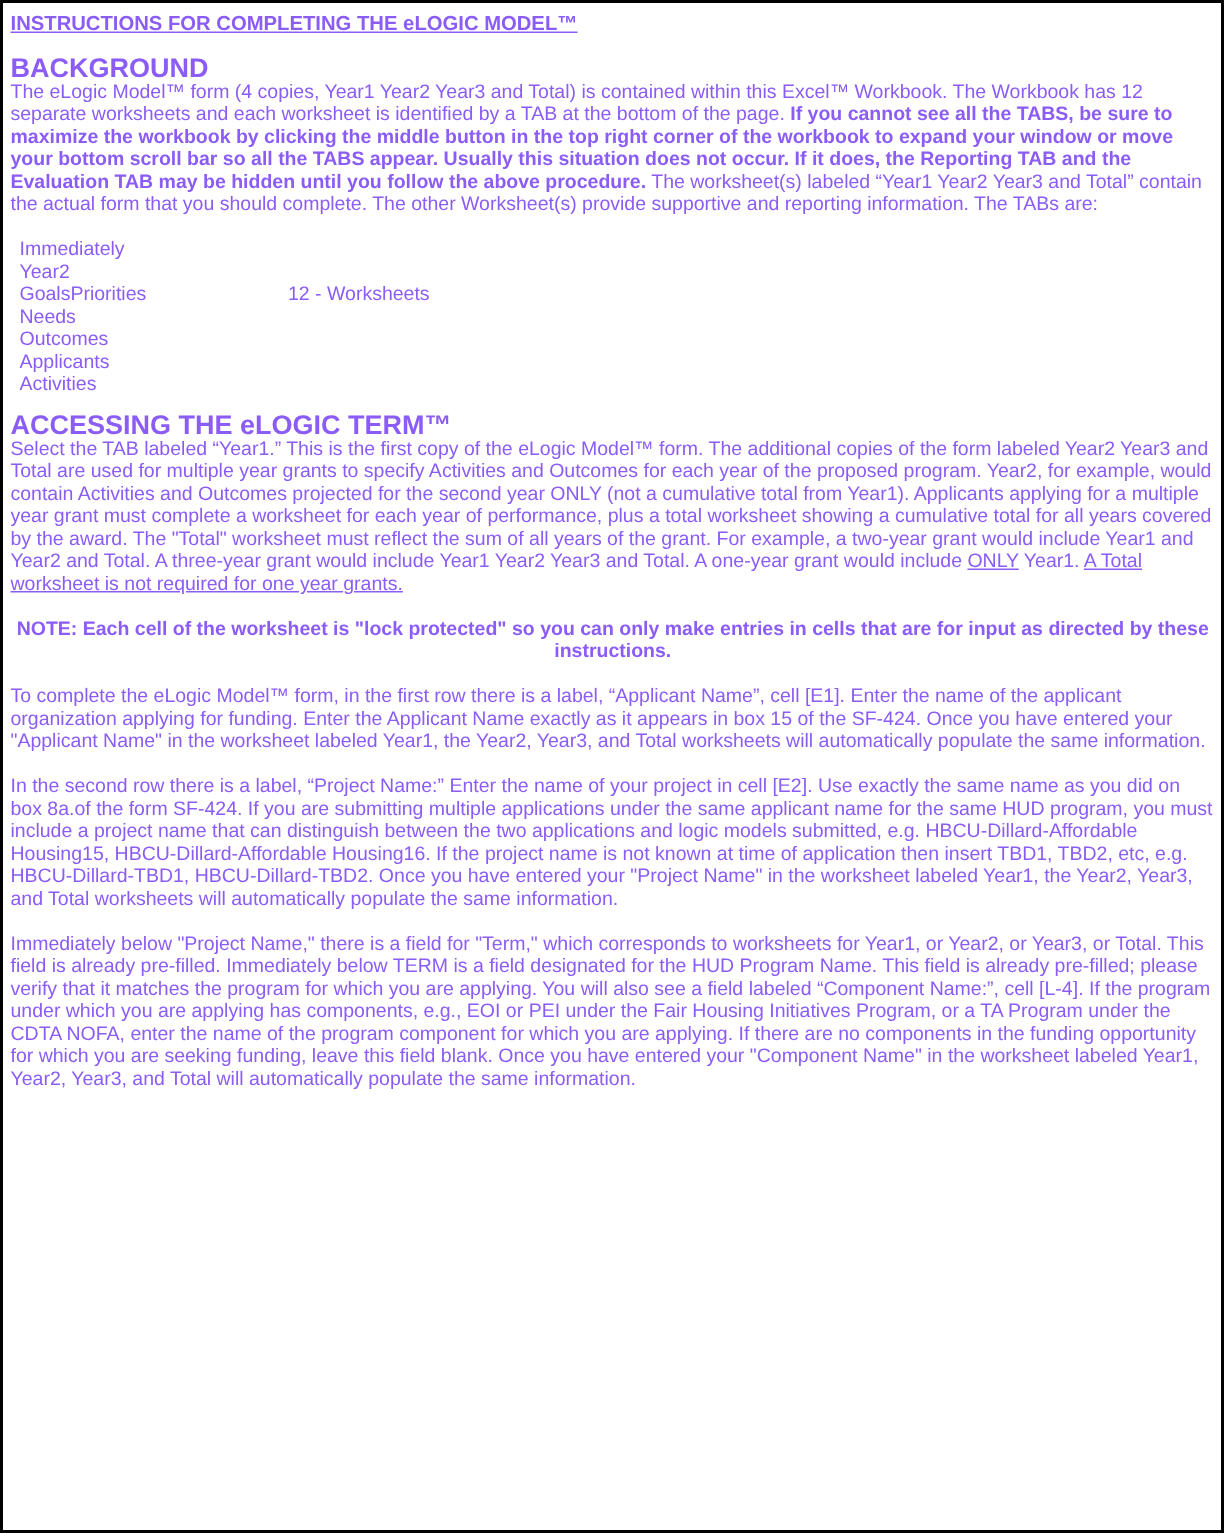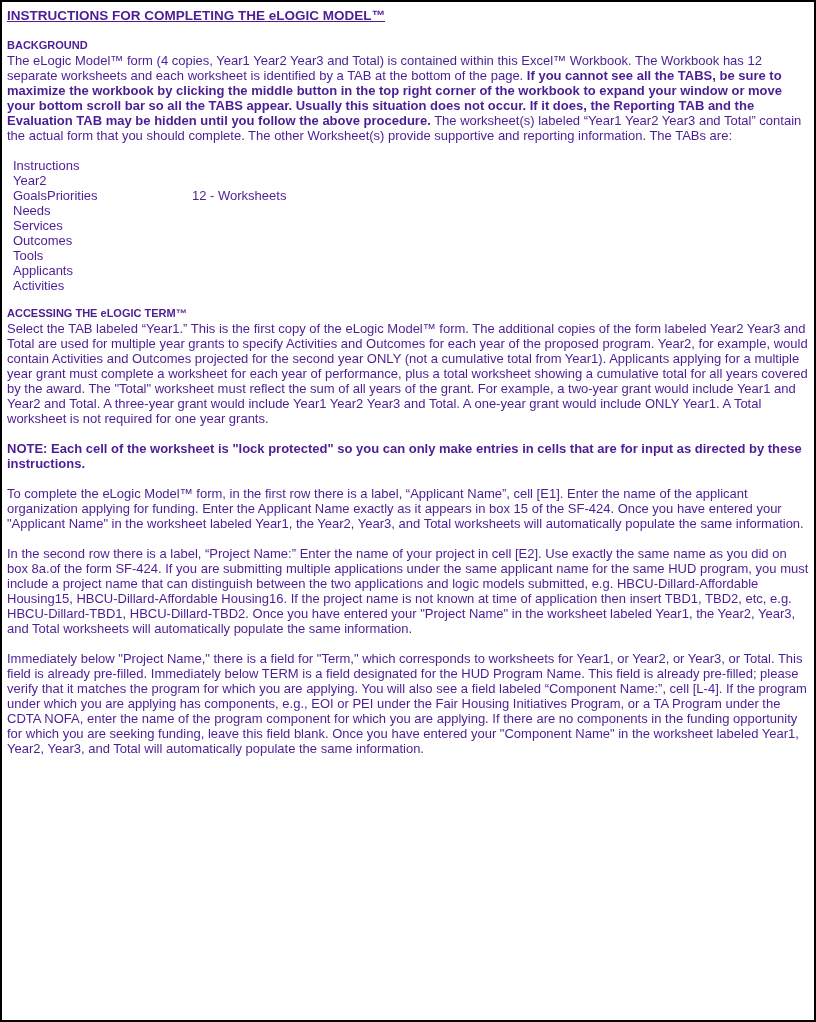--- a/index.html
+++ b/index.html
@@ -6,43 +6,43 @@
     margin: 0;
     padding: 0;
     background: #ffffff;
   }
   .page {
     width: 816px;
     height: 1022px;
     box-sizing: border-box;
     border: 2px solid #000000;
     background: #ffffff;
-    color: #4c1d95;
+    color: #8b5cf6;
     font-family: "Liberation Sans", sans-serif;
     font-size: 13px;
     line-height: 15px;
     padding: 6px 4px 0 5px;
     overflow: hidden;
   }
   .title {
     font-size: 13.5px;
     font-weight: bold;
     text-decoration: underline;
     margin: 0 0 15px 0;
   }
   .heading {
-    font-size: 11px;
+    font-size: 18px;
     font-weight: bold;
     margin: 0;
   }
   p {
     margin: 0 0 15px 0;
   }
-  .b { font-weight: bold; }
-  .u { }
+  .b { font-weight: bold; text-align: center; }
+  .u { text-decoration: underline; }
   .tabs {
     margin: 7px 0 13px 0;
   }
   .tab-row {
     padding-left: 6px;
     height: 15px;
   }
   .tab-label {
     display: inline-block;
     min-width: 179px;
@@ -52,27 +52,25 @@
 <body>
 
 <div class="page">
 
   <div class="title">INSTRUCTIONS FOR COMPLETING THE eLOGIC MODEL™</div>
 
   <div class="heading">BACKGROUND</div>
   <p><span>The eLogic Model™ form (4 copies, Year1 Year2 Year3 and Total) is contained within this Excel™ Workbook.  The Workbook has 12 separate worksheets and each worksheet is identified by a TAB at the bottom of the page.  </span><span class="b">If you cannot see all the TABS, be sure to maximize the workbook by clicking the middle button in the top right corner of the workbook to expand your window or move your bottom scroll bar so all the TABS appear. Usually this situation does not occur. If it does, the Reporting TAB and the Evaluation TAB may be hidden until you follow the above procedure.</span><span> The worksheet(s) labeled “Year1 Year2 Year3 and Total” contain the actual form that you should complete.  The other Worksheet(s) provide supportive and reporting information.  The TABs are:</span></p>
 
   <div class="tabs">
-    <div class="tab-row"><span class="tab-label">Instructions</span></div>
+    <div class="tab-row"><span class="tab-label">Immediately</span></div>
     <div class="tab-row"><span class="tab-label">Year2</span></div>
     <div class="tab-row"><span class="tab-label">GoalsPriorities</span><span>12 - Worksheets</span></div>
     <div class="tab-row"><span class="tab-label">Needs</span></div>
-    <div class="tab-row"><span class="tab-label">Services</span></div>
     <div class="tab-row"><span class="tab-label">Outcomes</span></div>
-    <div class="tab-row"><span class="tab-label">Tools</span></div>
     <div class="tab-row"><span class="tab-label">Applicants</span></div>
     <div class="tab-row"><span class="tab-label">Activities</span></div>
   </div>
 
   <div class="heading">ACCESSING THE eLOGIC TERM™</div>
   <p><span>Select the TAB labeled “Year1.”  This is the first copy of the eLogic Model™ form.  The additional copies of the form labeled Year2 Year3 and Total are used for multiple year grants to specify Activities and Outcomes for each year of the proposed program.  Year2, for example, would contain Activities and Outcomes projected for the second year ONLY (not a cumulative total from Year1).  Applicants applying for a multiple year grant must complete a worksheet for each year of performance, plus a total worksheet showing a cumulative total for all years covered by the award.  The "Total" worksheet must reflect the sum of all years of the grant.  For example, a two-year grant would include Year1 and Year2 and Total.  A three-year grant would include Year1 Year2 Year3 and Total.  A one-year grant would include </span><span class="u">ONLY</span><span> Year1.  </span><span class="u">A Total worksheet is not required for one year grants.</span></p>
 
   <p class="b">NOTE:  Each cell of the worksheet is "lock protected" so you can only make entries in cells that are for input as directed by these instructions.</p>
 
   <p>To complete the eLogic Model™ form, in the first row there is a label, “Applicant Name”, cell [E1].  Enter the name of the applicant organization applying for funding.  Enter the Applicant Name exactly as it appears in box 15 of the SF-424.  Once you have entered your "Applicant Name" in the worksheet labeled Year1, the Year2, Year3, and Total worksheets will automatically populate the same information.</p>

